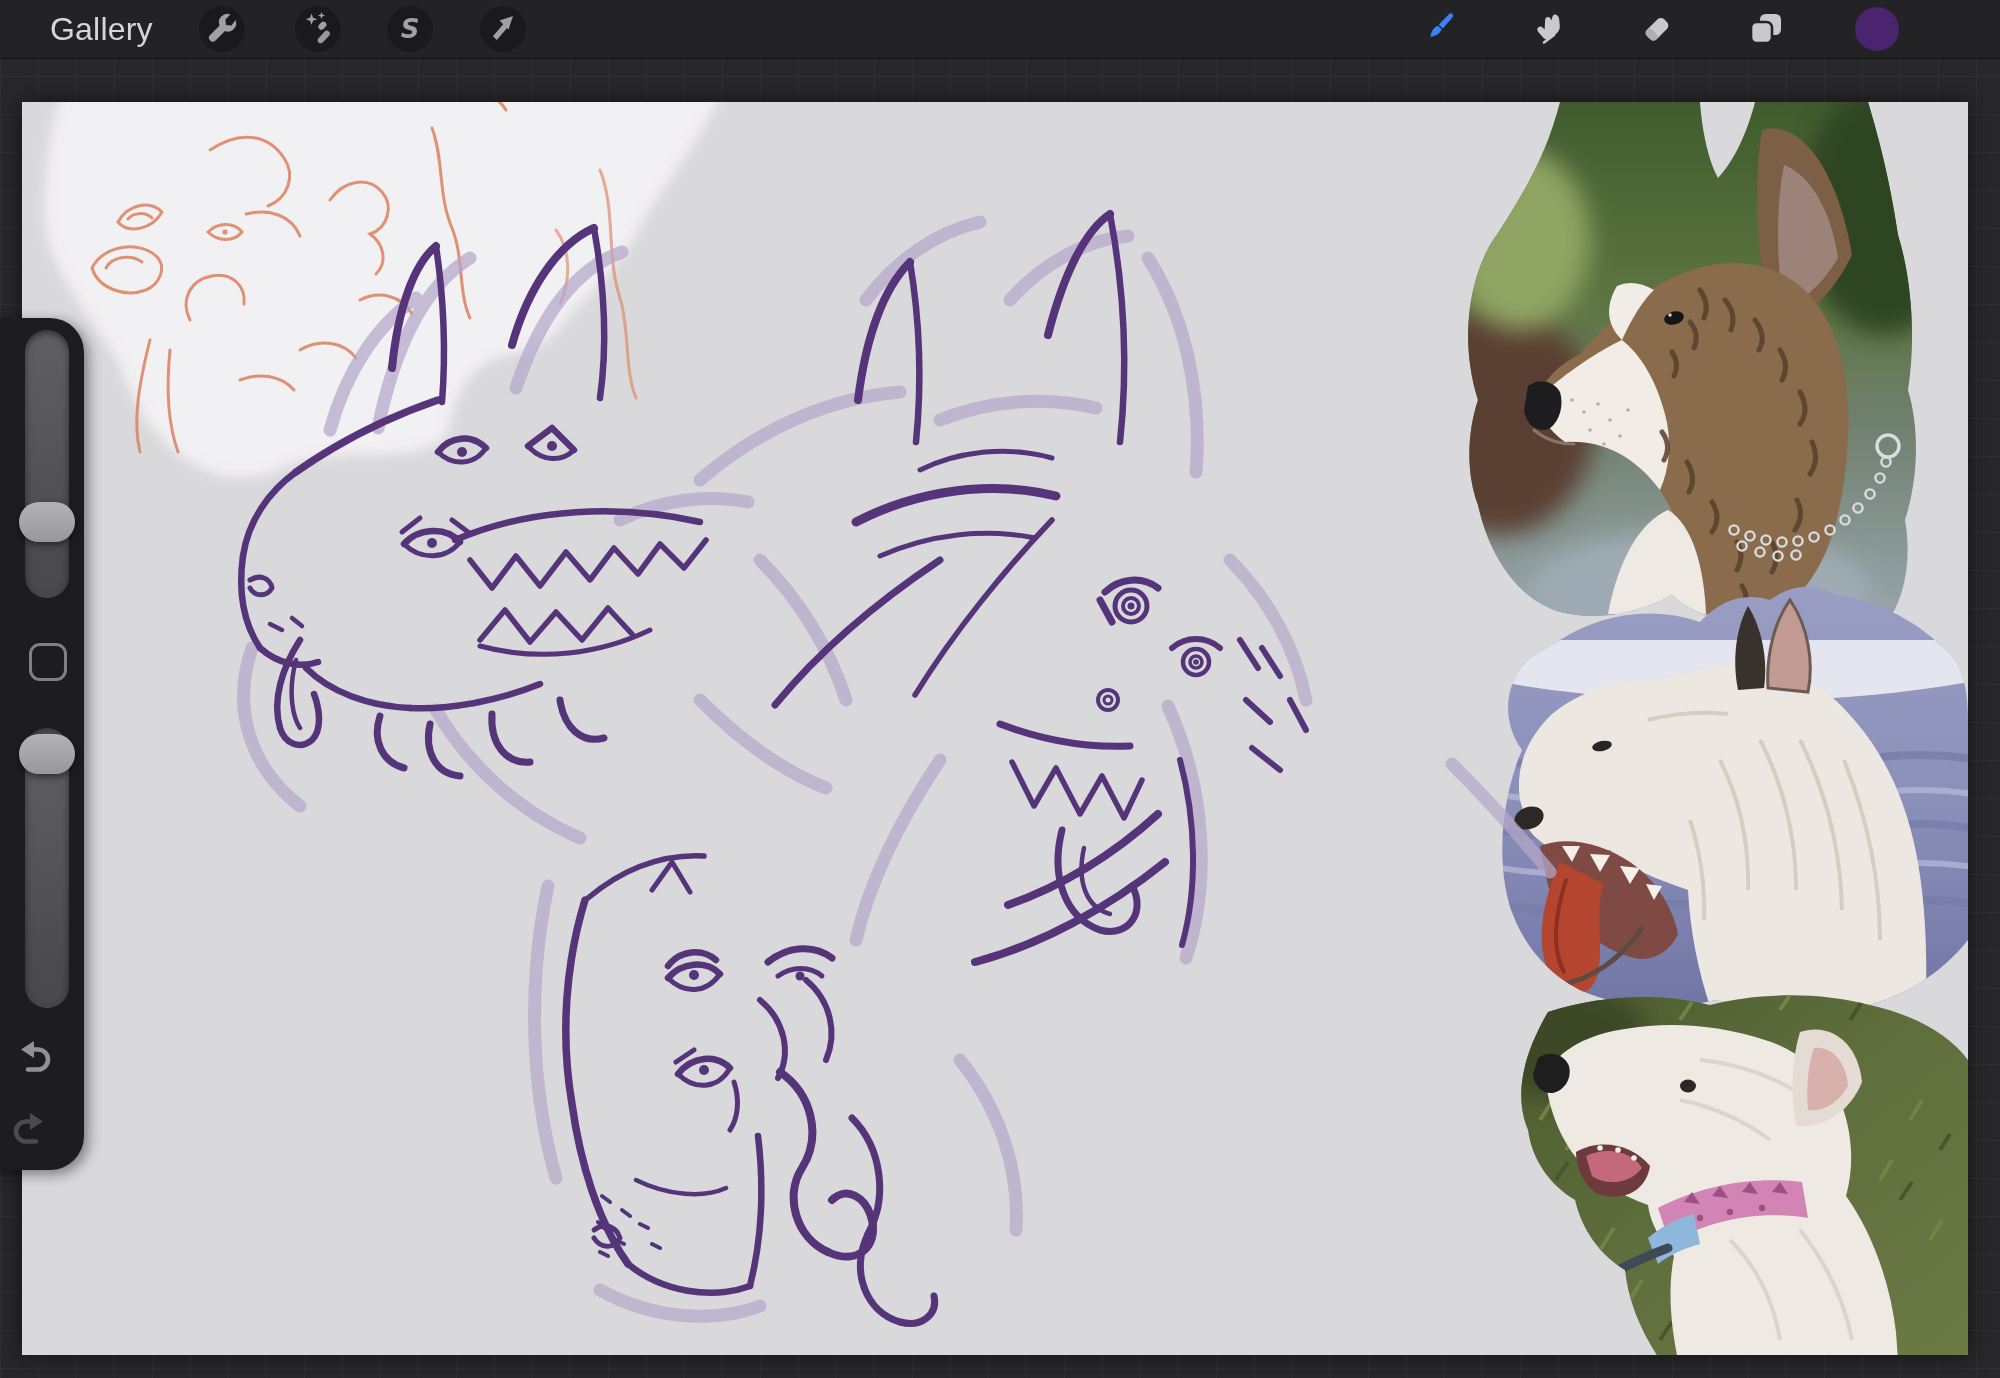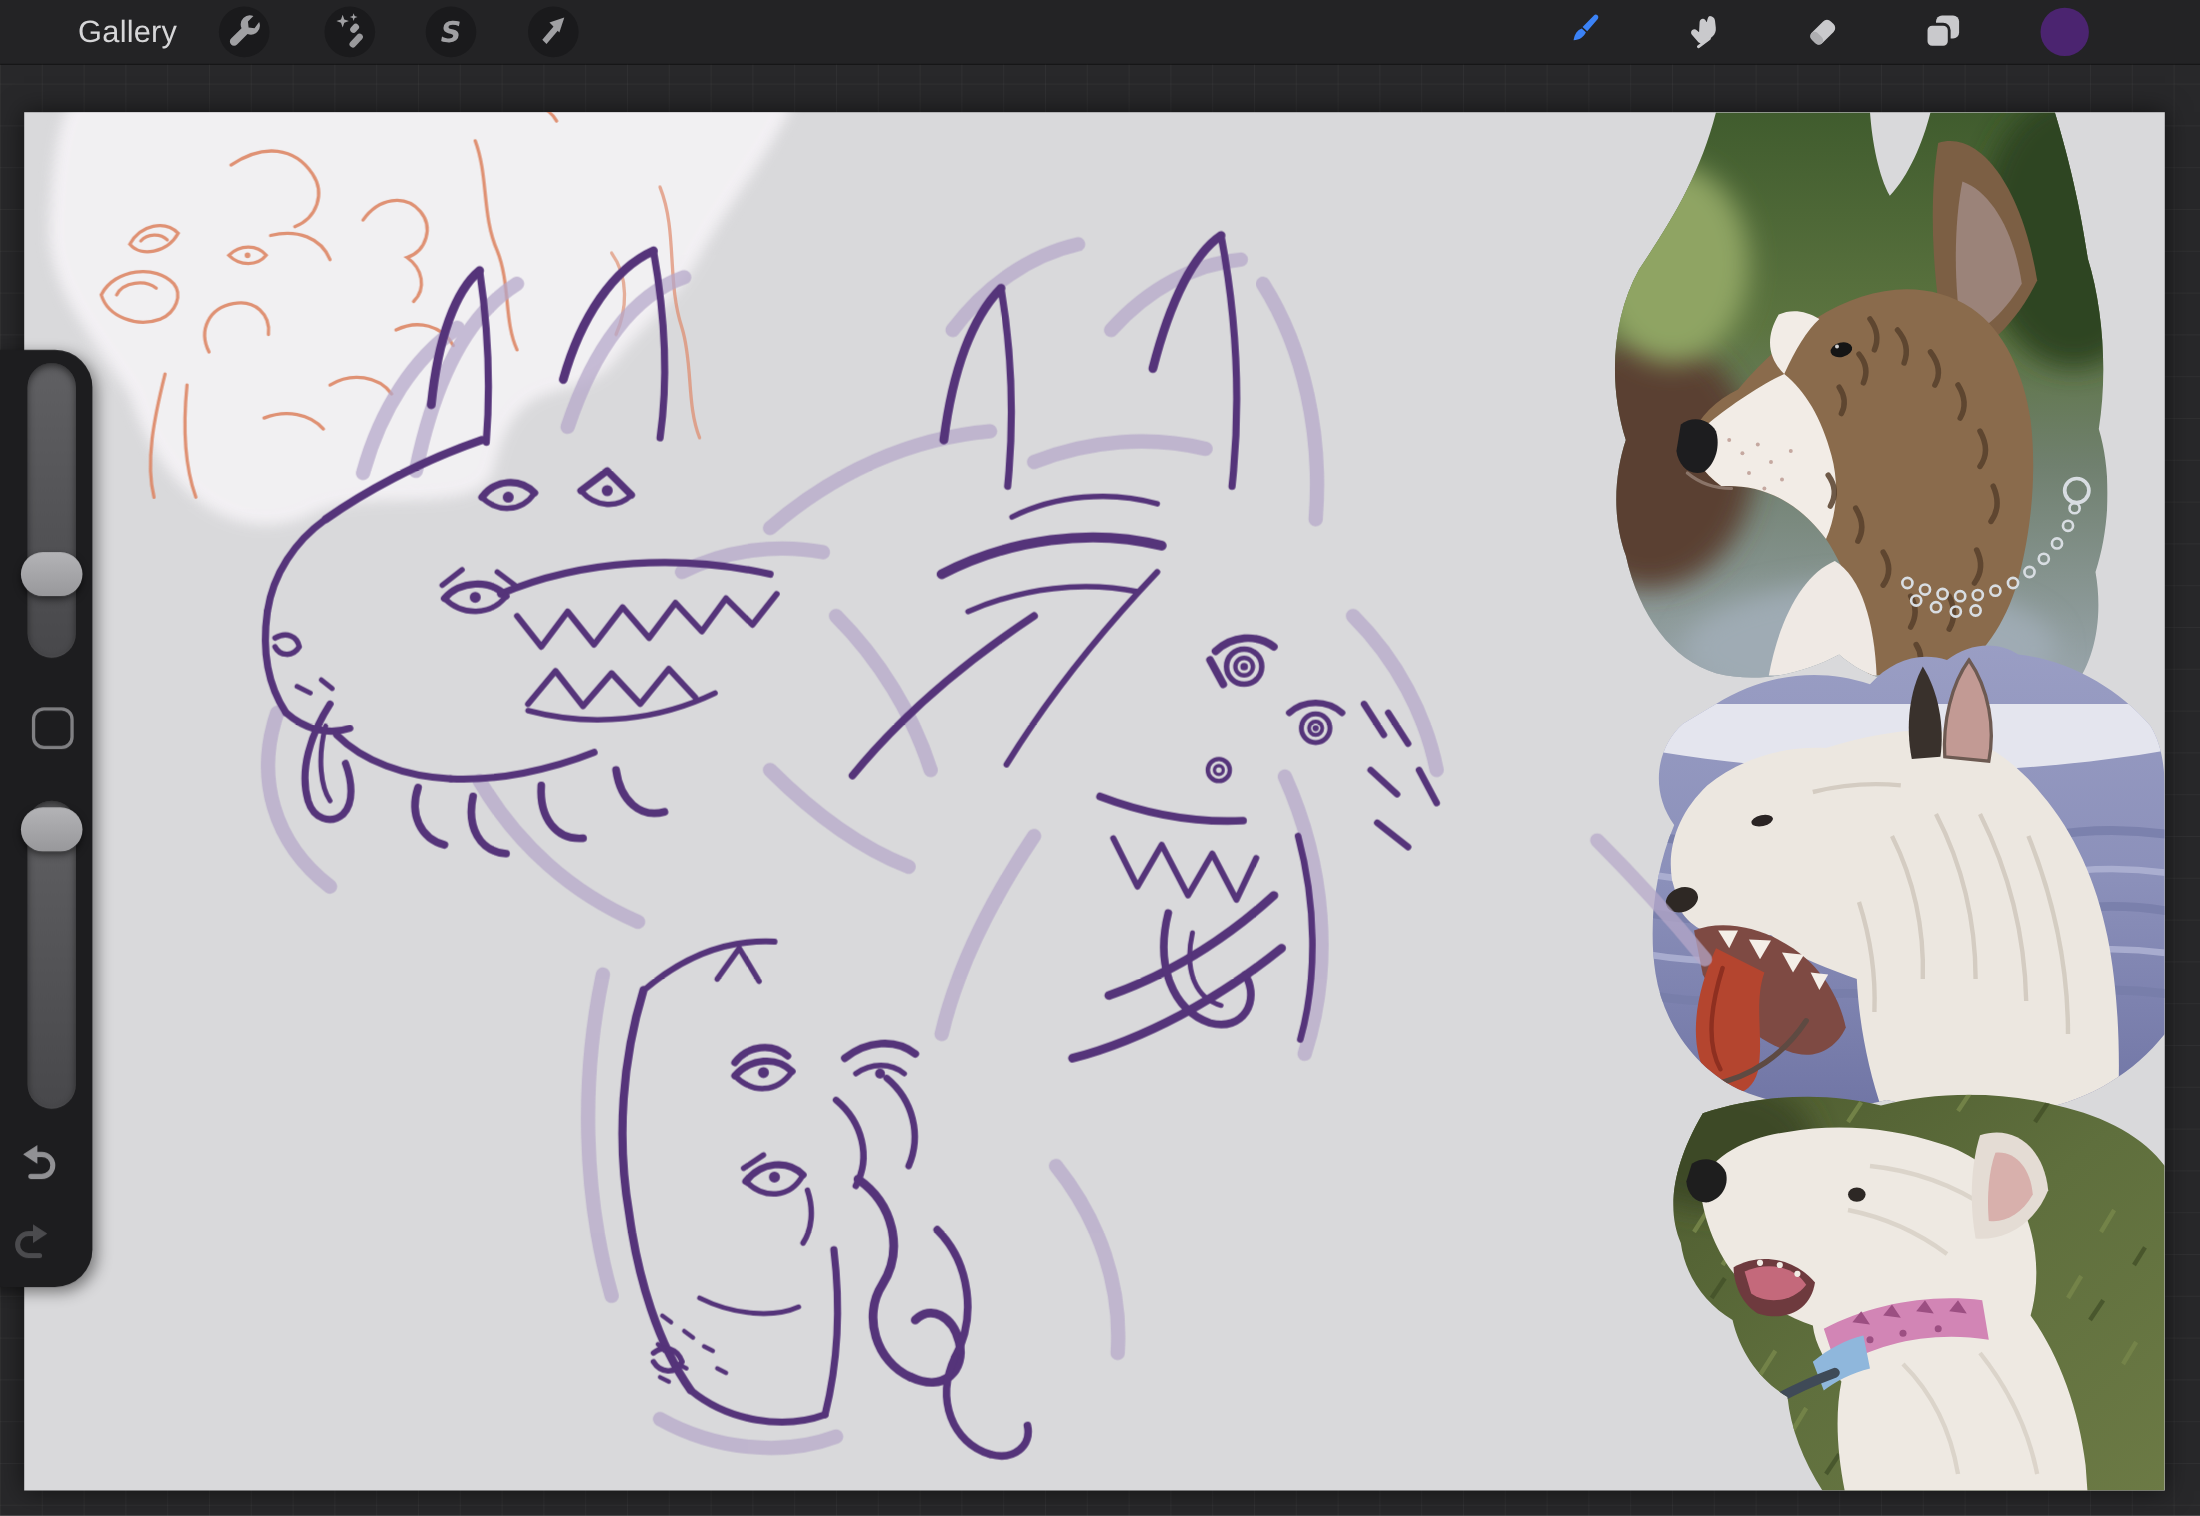--- a/index.html
+++ b/index.html
@@ -12,22 +12,22 @@
     background-size:38px 38px;
     font-family:"Liberation Sans", sans-serif;
   }
   
   .topbar{
     position:absolute;left:0;top:0;width:2000px;height:58px;
     background:#232325;z-index:30;
     box-shadow:0 1px 0 rgba(0,0,0,.5);
   }
   .gallery-btn{
-    position:absolute;left:71px;top:0;height:58px;line-height:58px;
-    color:#d6d6d8;font-size:28px;letter-spacing:.2px;cursor:default;
+    position:absolute;left:50px;top:0;height:58px;line-height:58px;
+    color:#d6d6d8;font-size:32px;letter-spacing:.2px;cursor:default;
   }
   .tool-chip{
     position:absolute;top:6px;width:46px;height:46px;border-radius:50%;
     background:#1a1a1c;display:flex;align-items:center;justify-content:center;
   }
   .tool-plain{
     position:absolute;top:6px;width:46px;height:46px;
     display:flex;align-items:center;justify-content:center;
   }
   .chip-wrench{left:199px;} .chip-wand{left:295px;} .chip-select{left:387px;} .chip-transform{left:480px;}

